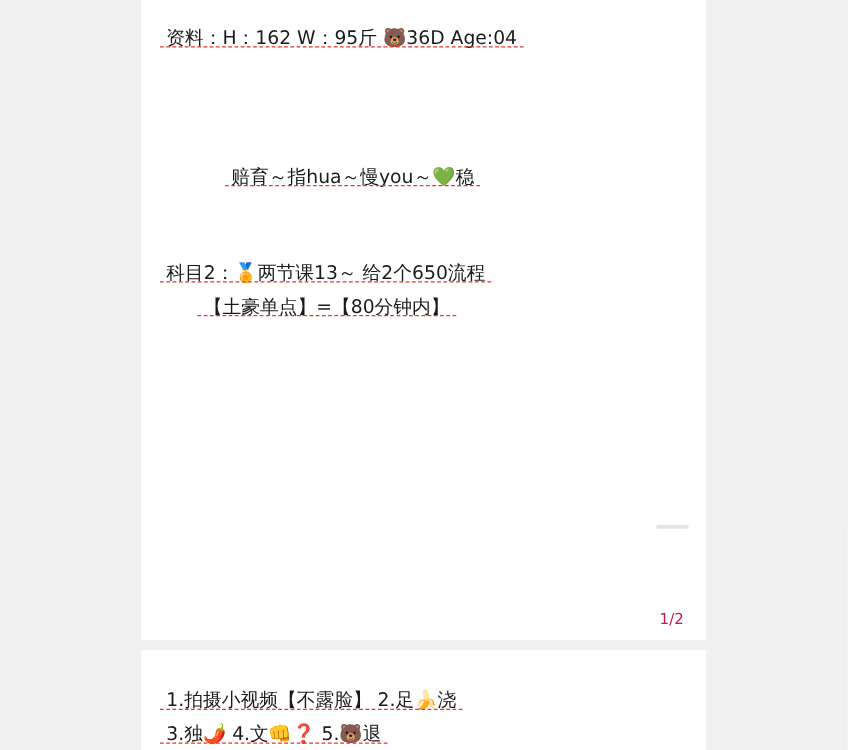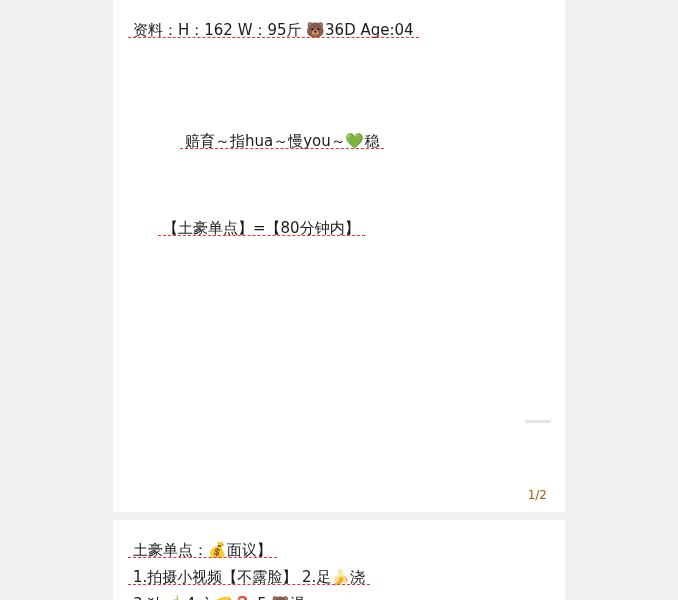--- a/index.html
+++ b/index.html
@@ -62,21 +62,21 @@
   }
   .gap-sm { height: 10px; }
   .gap-md { height: 22px; }
   .gap-lg { height: 30px; }
 
   .page-num {
     position: absolute;
     right: 18px;
     bottom: 10px;
     font-size: 12px;
-    color: #a16207;
+    color: #be185d;
     font-family: "DejaVu Sans", "Liberation Sans", sans-serif;
     text-align: right;
   }
   .scroll-mark {
     position: absolute;
     right: 14px;
     top: 420px;
     width: 26px;
     height: 3px;
     background: #e3e3e3;
@@ -114,34 +114,34 @@
     <div class="gap-sm"></div>
     <div class="line blk-indent-4">
       <span class="u"><span class="txt">赔育～指hua～慢you～💚稳</span></span>
     </div>
     <div class="gap-sm"></div>
     <div class="gap-sm"></div>
 
     <div class="gap-lg"></div>
     <div class="gap-sm"></div>
 
+    <div class="line blk-indent-1">
+      <span class="u"><span class="txt">科目2：🏅两节课13～ 给2个650流程</span></span>
+    </div>
     <div class="gap-sm"></div>
     <div class="line blk-indent-6">
       <span class="u"><span class="txt">【土豪单点】=【80分钟内】</span></span>
     </div>
 
     <div class="scroll-mark"></div>
     <div class="page-num">1/2</div>
   </div>
 
   <div class="sheet sheet-second clip-bottom">
     <div class="gap-md"></div>
-    <div class="line blk-indent-1">
-      <span class="u"><span class="txt">土豪单点：💰面议】</span></span>
-    </div>
     <div class="gap-sm"></div>
     <div class="line blk-indent-1">
       <span class="u"><span class="txt">1.拍摄小视频【不露脸】 2.足🍌浇</span></span>
     </div>
     <div class="gap-sm"></div>
     <div class="line blk-indent-1">
       <span class="u"><span class="txt">3.独🌶️ 4.文👊❓ 5.🐻退</span></span>
     </div>
   </div>
 

